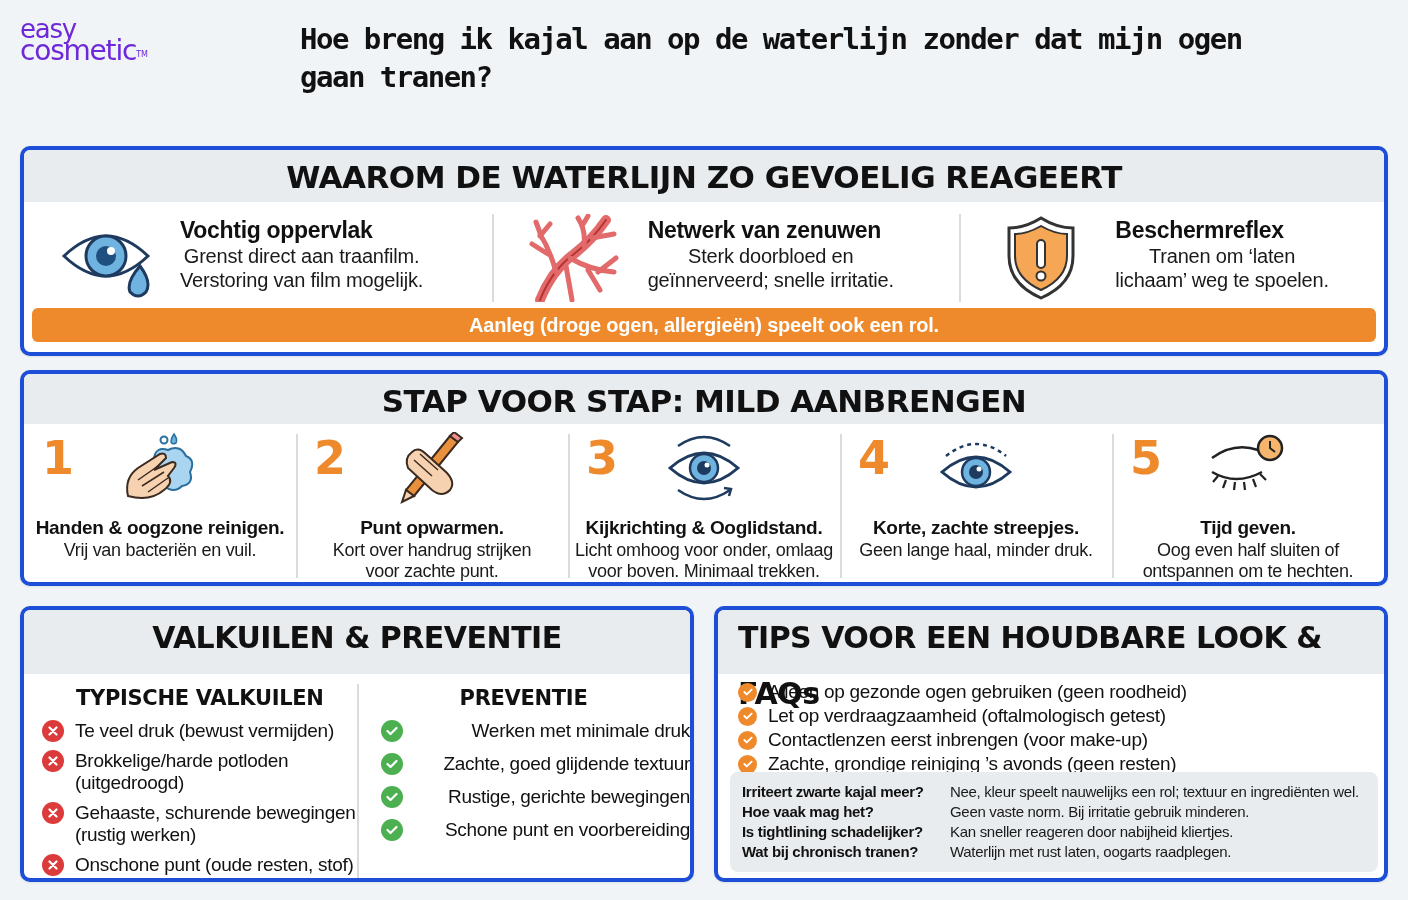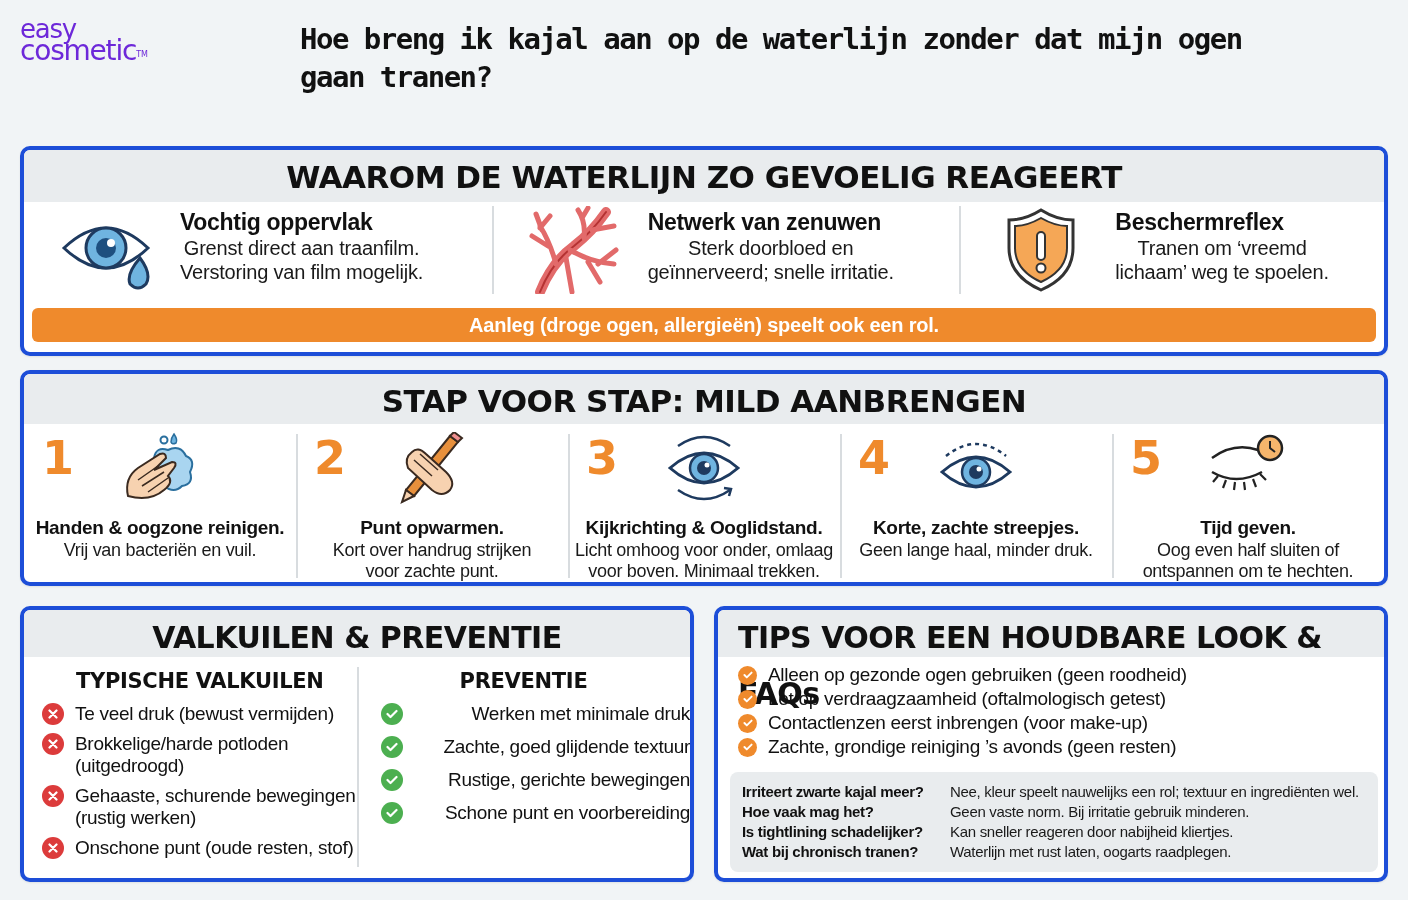--- a/index.html
+++ b/index.html
@@ -28,21 +28,21 @@
     border: 4px solid #1d4ed8; border-radius: 10px; overflow: hidden;
     box-shadow: 0 1px 2px rgba(0,0,0,0.08);
   }
   .panel-head {
     background: #e9ecee; text-align: center;
     font-family: "DejaVu Sans", sans-serif; font-weight: bold; color: #111;
   }
   
   #p1 { left: 20px; top: 146px; width: 1368px; height: 210px; }
   #p1 .panel-head { height: 52px; line-height: 54px; font-size: 31px; letter-spacing: -0.5px; }
-  .reasons { display: flex; height: 104px; padding-top: 4px; gap: 43px; }
+  .reasons { display: flex; height: 104px; padding-top: 12px; gap: 43px; }
   .reason { flex: 1; display: flex; align-items: flex-start; position: relative; }
   .reason + .reason::before {
     content: ""; position: absolute; left: 0; top: 0; height: 88px; width: 2px; background: #d8dcdf;
   }
   .reason .icon { width: 96px; height: 88px; margin-left: 34px; margin-right: 26px; }
   .reason .txt { padding-top: 2px; }
   .reason h3 { font-size: 23px; font-weight: bold; line-height: 28px; color: #111; letter-spacing: -0.3px; }
   .reason p { font-size: 20px; line-height: 24px; color: #1a1a1a; letter-spacing: -0.2px; text-align: center; }
   .orange-bar {
     margin: 2px 8px 0 8px; height: 34px; border-radius: 6px;
@@ -60,21 +60,21 @@
   .step .num {
     position: absolute; left: 18px; top: 6px;
     font-family: "DejaVu Sans", sans-serif; font-weight: bold;
     font-size: 46px; color: #ef8a2c; line-height: 56px;
   }
   .step .icon { width: 80px; height: 72px; margin: 0 auto; display: block; }
   .step h4 { font-size: 19px; font-weight: bold; line-height: 24px; margin-top: 12px; letter-spacing: -0.3px; }
   .step p { font-size: 18px; line-height: 21px; color: #1a1a1a; letter-spacing: -0.3px; }
   
   #p3 { left: 20px; top: 606px; width: 674px; height: 276px; }
-  #p3 .panel-head, #p4 .panel-head { height: 47px; line-height: 56px; font-size: 30px; letter-spacing: -0.5px; }
+  #p3 .panel-head, #p4 .panel-head { height: 64px; line-height: 56px; font-size: 30px; letter-spacing: -0.5px; }
   .pit-cols { display: flex; height: 220px; }
   .pit-col { flex: 1; position: relative; padding-top: 10px; }
   .pit-col + .pit-col::before {
     content: ""; position: absolute; left: 0; top: 10px; height: 200px; width: 2px; background: #d8dcdf;
   }
   .pit-col h5 {
     font-family: "DejaVu Sans", sans-serif; font-weight: bold; font-size: 21px;
     line-height: 28px; margin-bottom: 8px; letter-spacing: -0.3px;
   }
   .pit-col.left h5 { padding-left: 52px; }
@@ -145,21 +145,21 @@
     </div>
     <div class="reason">
       <svg class="icon" viewBox="0 0 96 88">
         <path d="M48 4 Q64 14 80 14 L80 42 Q80 70 48 84 Q16 70 16 42 L16 14 Q32 14 48 4 Z" fill="#fff" stroke="#333" stroke-width="3"></path>
         <path d="M48 12 Q62 20 74 20 L74 42 Q74 64 48 76 Q22 64 22 42 L22 20 Q34 20 48 12 Z" fill="#f5a756" stroke="#333" stroke-width="2"></path>
         <rect x="44" y="26" width="8" height="28" rx="4" fill="#fff" stroke="#333" stroke-width="2"></rect>
         <circle cx="48" cy="62" r="4.5" fill="#fff" stroke="#333" stroke-width="2"></circle>
       </svg>
       <div class="txt">
         <h3>Beschermreflex</h3>
-        <p>Tranen om ‘vreemd</p>
+        <p>Tranen om ‘laten</p>
         <p>lichaam’ weg te spoelen.</p>
       </div>
     </div>
   </div>
   <div class="orange-bar">Aanleg (droge ogen, allergieën) speelt ook een rol.</div>
 </section>
 
 <section class="panel" id="p2">
   <div class="panel-head">STAP VOOR STAP: MILD AANBRENGEN</div>
   <div class="steps">

